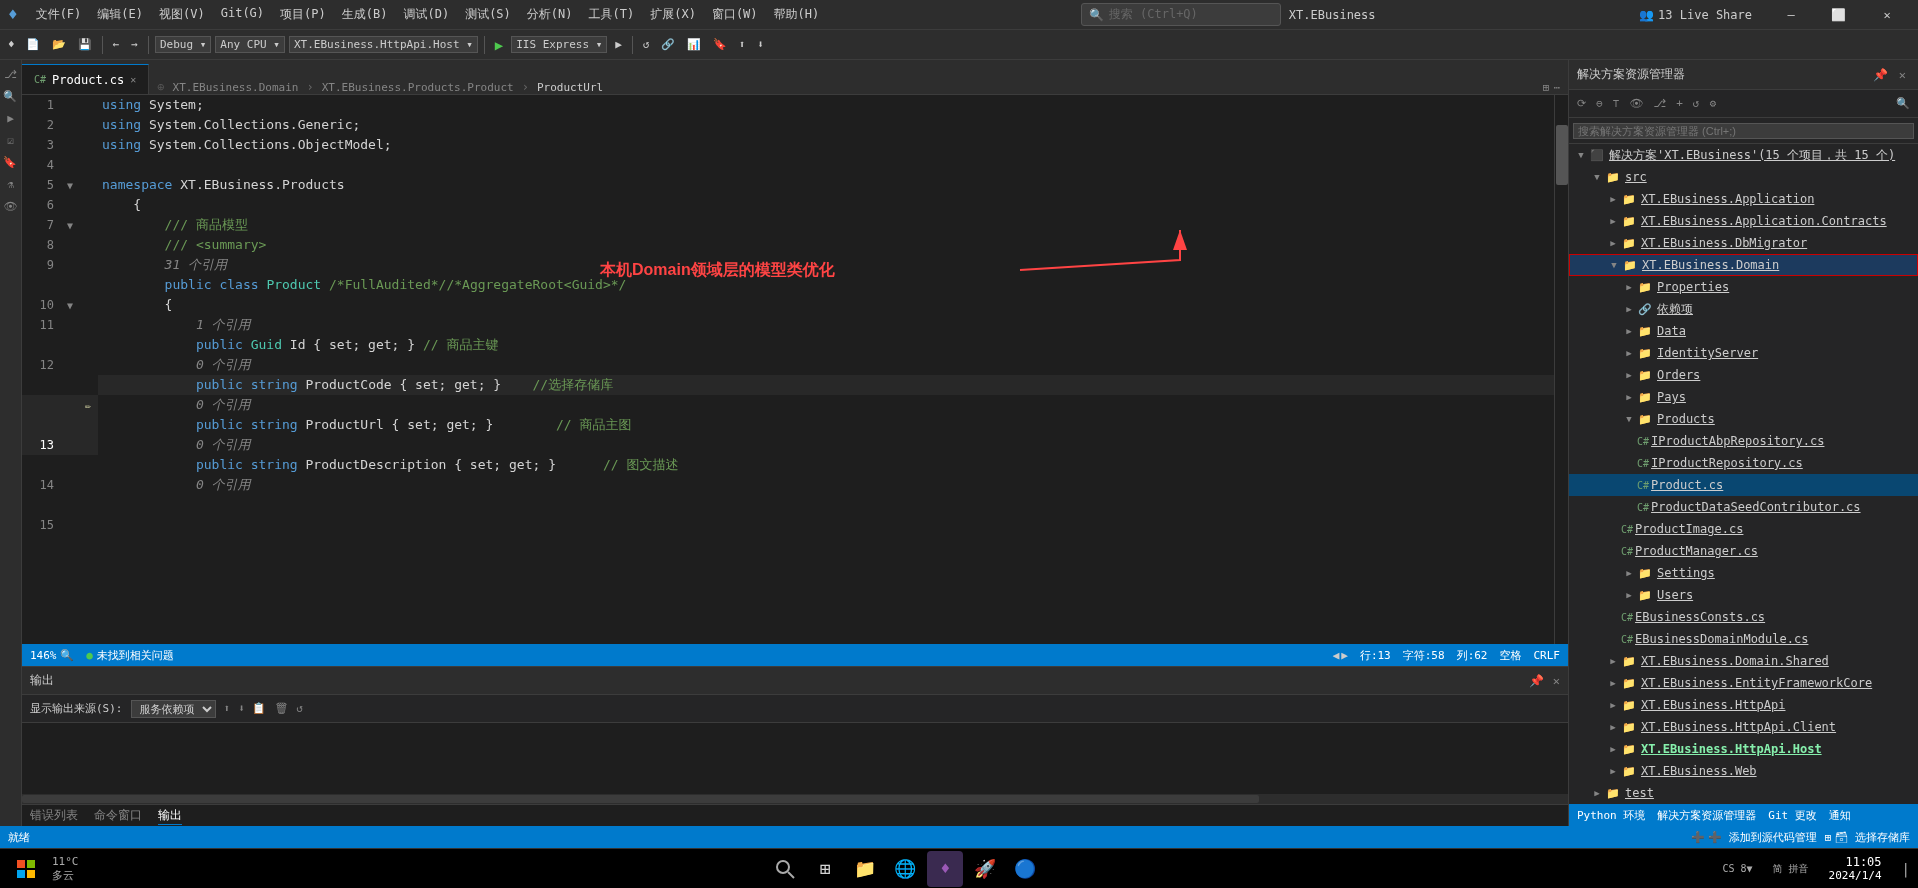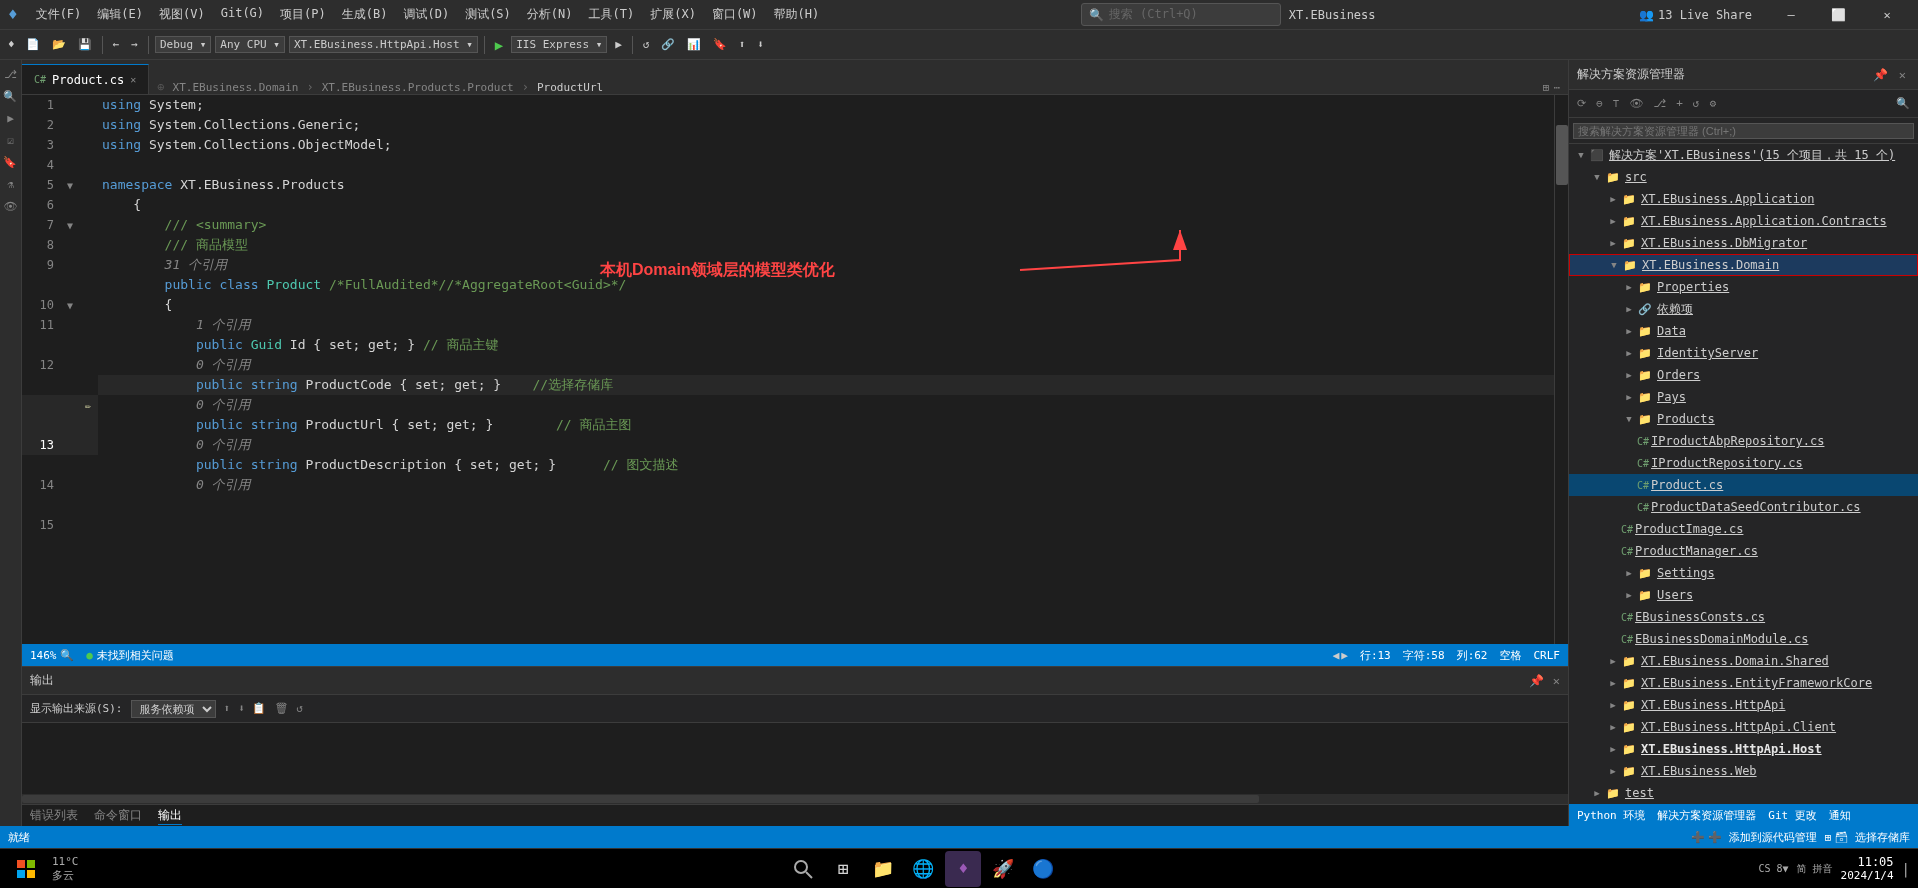--- a/index.html
+++ b/index.html
@@ -387,21 +387,21 @@
       gap: 8px;
     }
     .taskbar-center {
       display: flex;
       align-items: center;
       gap: 4px;
     }
     .taskbar-right {
       display: flex;
       align-items: center;
-      gap: 8px;
+      gap: 20px;
     }
     .taskbar-icon {
       width: 36px;
       height: 36px;
       display: flex;
       align-items: center;
       justify-content: center;
       cursor: pointer;
       border-radius: 4px;
     }
@@ -717,25 +717,25 @@
 
           <div class="code-line">
             <span class="kw">namespace</span><span class="plain"> XT.EBusiness.Products</span>
           </div>
 
           <div class="code-line">
             <span class="plain">    {</span>
           </div>
 
           <div class="code-line">
+            <span class="comment">        /// 商品模型</span>
+          </div>
+
+          <div class="code-line">
             <span class="comment">        /// &lt;summary&gt;</span>
-          </div>
-
-          <div class="code-line">
-            <span class="comment">        /// 商品模型</span>
           </div>
 
 
           <div class="code-line">
             <span class="hint">        31 个引用</span>
           </div>
 
           <div class="code-line">
             <span class="kw">        public</span><span class="plain"> </span><span class="kw">class</span><span class="plain"> </span><span class="type">Product</span><span class="comment"> /*FullAudited*//*AggregateRoot&lt;Guid&gt;*/</span>
           </div>
@@ -1021,21 +1021,21 @@
 
       <div class="tree-item" style="padding-left:36px;">
         <span class="tree-arrow">▶</span>
         <span class="tree-icon" style="color:#dcb67a;">📁</span>
         <span class="tree-label">XT.EBusiness.HttpApi.Client</span>
       </div>
 
       <div class="tree-item" style="padding-left:36px;">
         <span class="tree-arrow">▶</span>
         <span class="tree-icon" style="color:#dcb67a;">📁</span>
-        <span class="tree-label" style="font-weight:bold; color:#e5e5e5;">XT.EBusiness.HttpApi.Host</span>
+        <span class="tree-label" style="font-weight:bold; color:#86efac;">XT.EBusiness.HttpApi.Host</span>
       </div>
 
       <div class="tree-item" style="padding-left:36px;">
         <span class="tree-arrow">▶</span>
         <span class="tree-icon" style="color:#dcb67a;">📁</span>
         <span class="tree-label">XT.EBusiness.Web</span>
       </div>
 
       <div class="tree-item" style="padding-left:20px;">
         <span class="tree-arrow">▶</span>

